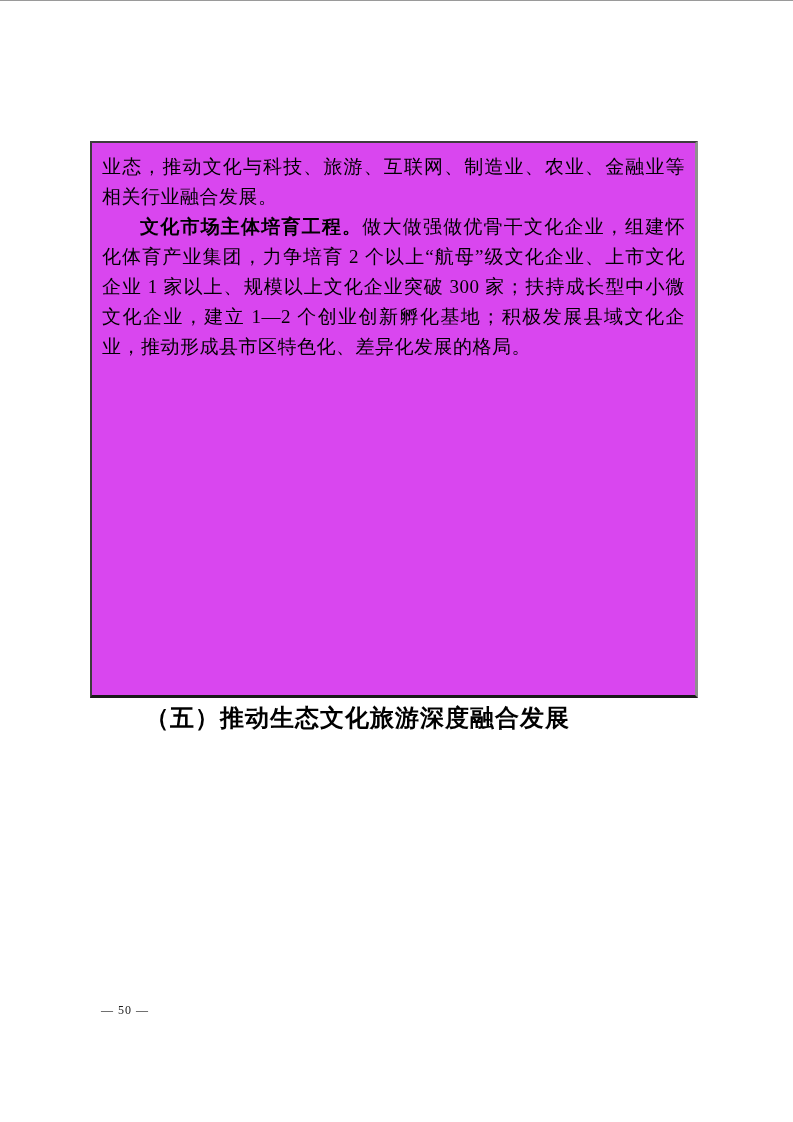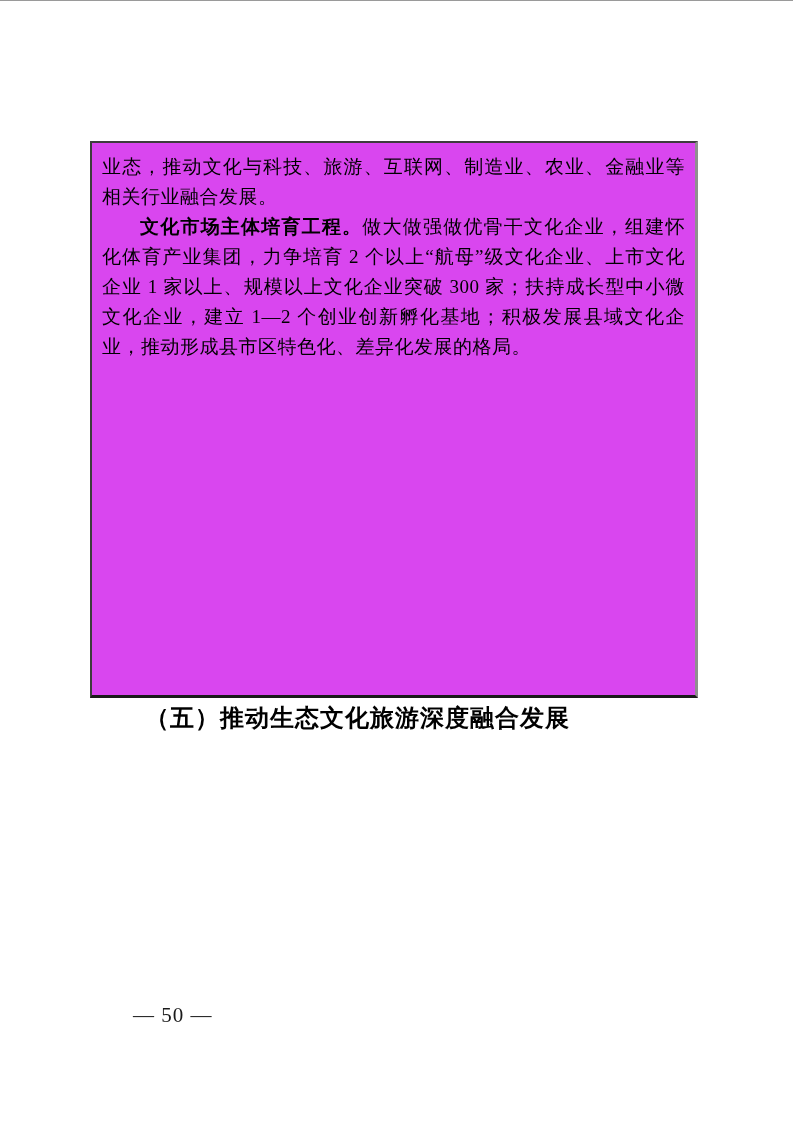--- a/index.html
+++ b/index.html
@@ -67,24 +67,23 @@
     line-height: 37px;
     letter-spacing: 0.5px;
     text-align: justify;
     text-indent: 2em;
   }
 
   .page-number {
     position: absolute;
     left: 101px;
     top: 1002px;
-    font-size: 21px;
+    font-size: 12px;
     letter-spacing: 1px;
     color: #1a1a1a;
-    margin-left: 32px;
   }
 </style>
 </head>
 <body>
 
 <div class="page">
 
   <div class="textbox">
       <p class="box-para"><span>业态，推动文化与科技、旅游、互联网、制造业、农业、金融业等相关行业融合发展。</span></p>
       <p class="box-para indent"><b>文化市场主体培育工程。</b><span>做大做强做优骨干文化企业，组建怀化体育产业集团，力争培育 2 个以上“航母”级文化企业、上市文化企业 1 家以上、规模以上文化企业突破 300 家；扶持成长型中小微文化企业，建立 1—2 个创业创新孵化基地；积极发展县域文化企业，推动形成县市区特色化、差异化发展的格局。</span></p>

